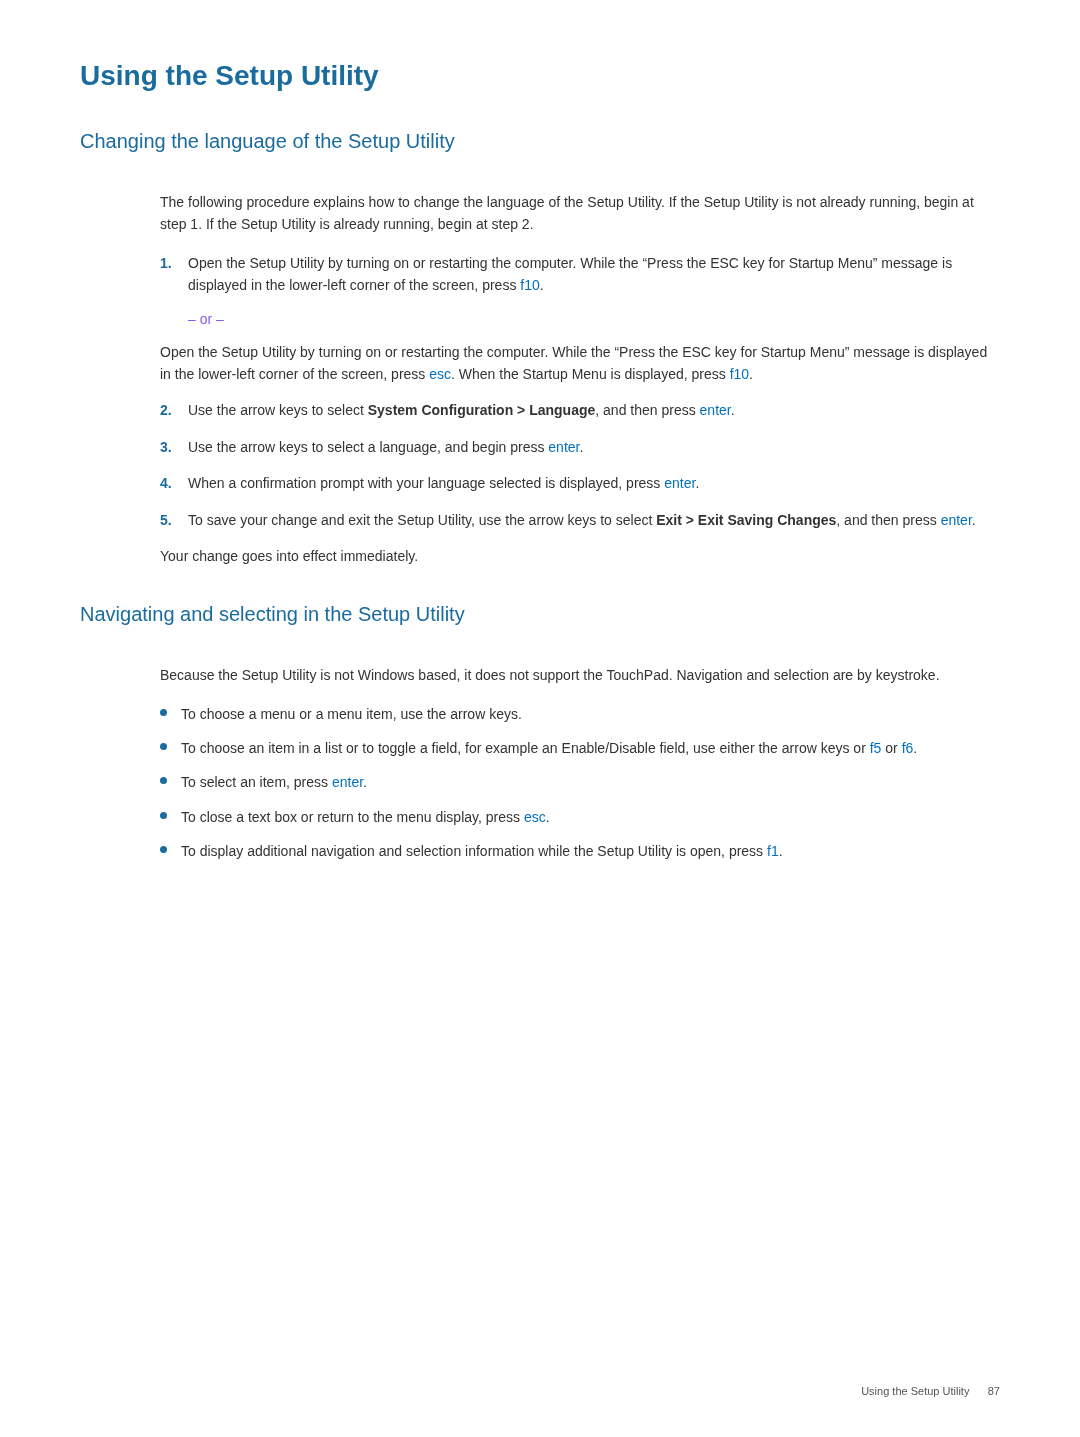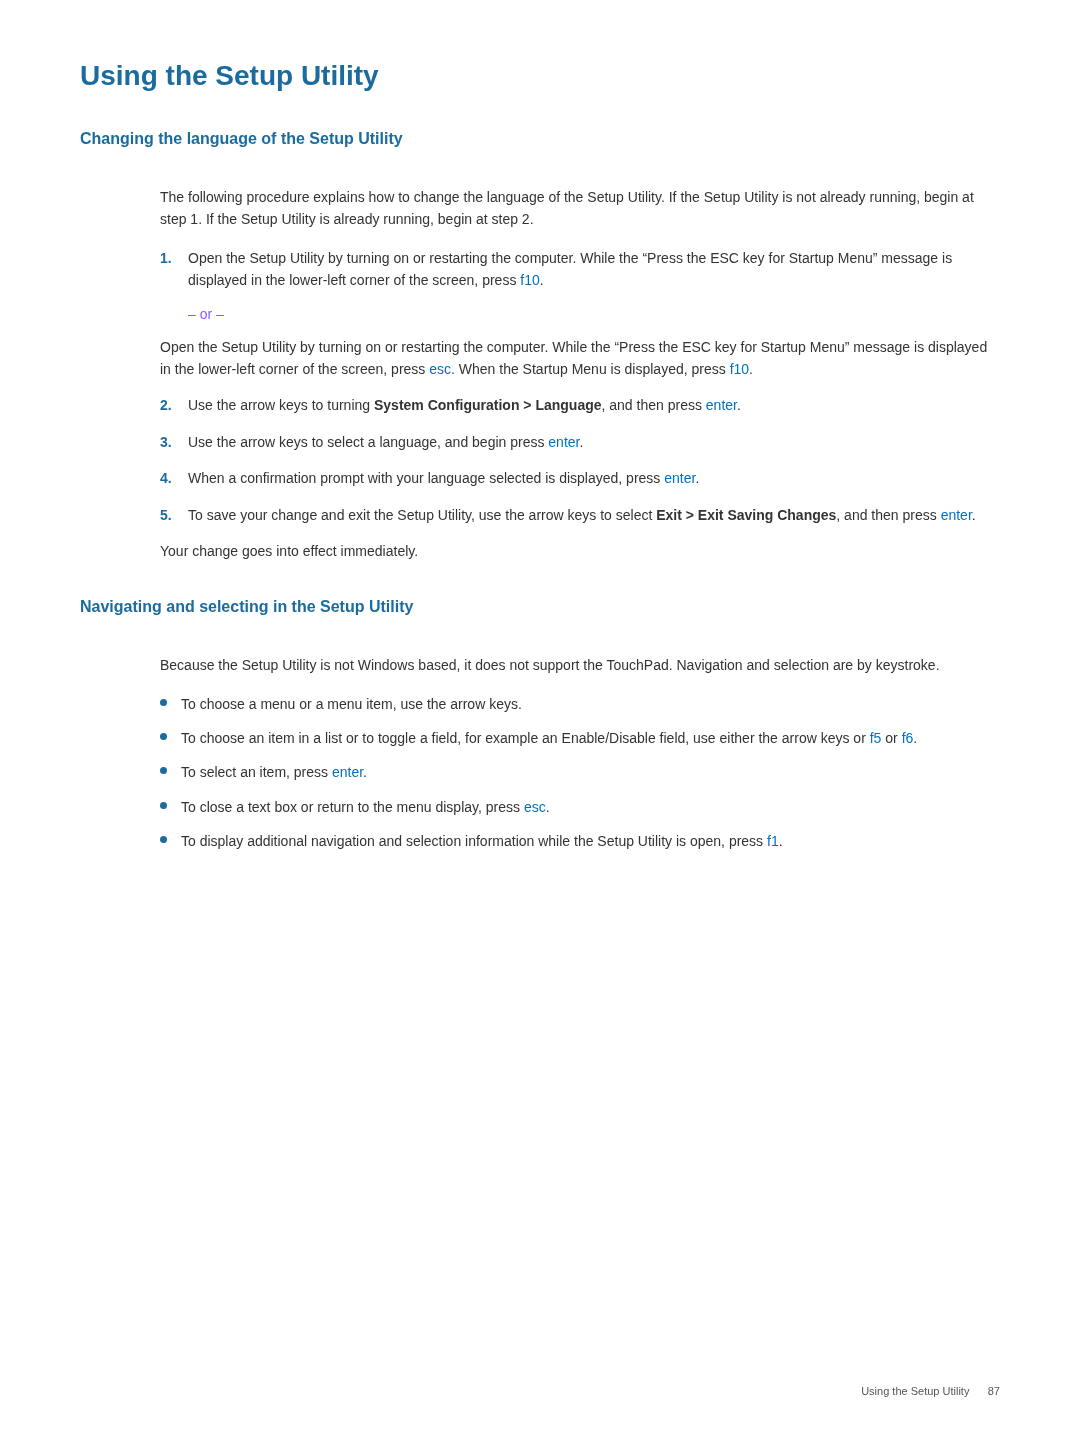--- a/index.html
+++ b/index.html
@@ -21,22 +21,22 @@
 
     .page-title {
       font-size: 28px;
       font-weight: bold;
       color: #1a6b9e;
       margin-bottom: 30px;
       padding-bottom: 8px;
     }
 
     .section-title {
-      font-size: 16px;
-      font-weight: bold;
+      font-size: 20px;
+      font-weight: normal;
       color: #1a6b9e;
       margin-bottom: 16px;
     }
 
     .section {
       margin-bottom: 36px;
     }
 
     .intro-text {
       margin-left: 80px;
@@ -154,21 +154,21 @@
 
   <div class="or-followup">
     <span>Open the Setup Utility by turning on or restarting the computer. While the “Press the ESC key for Startup Menu” message is displayed in the lower-left corner of the screen, press </span><a class="link">esc</a><span>. When the Startup Menu is displayed, press </span><a class="link">f10</a><span>.</span>
   </div>
 
   <ol class="ordered-list" style="counter-reset: step-counter 1;">
 
     <li>
       <span></span>
       <div class="step-content">
-        <span>Use the arrow keys to turning </span><span class="bold">System Configuration &gt; Language</span><span>, and then press </span><a class="link">enter</a><span>.</span>
+        <span>Use the arrow keys to select </span><span class="bold">System Configuration &gt; Language</span><span>, and then press </span><a class="link">enter</a><span>.</span>
       </div>
     </li>
 
     <li>
       <span></span>
       <div class="step-content">
         <span>Use the arrow keys to select a language, and begin press </span><a class="link">enter</a><span>.</span>
       </div>
     </li>
 

